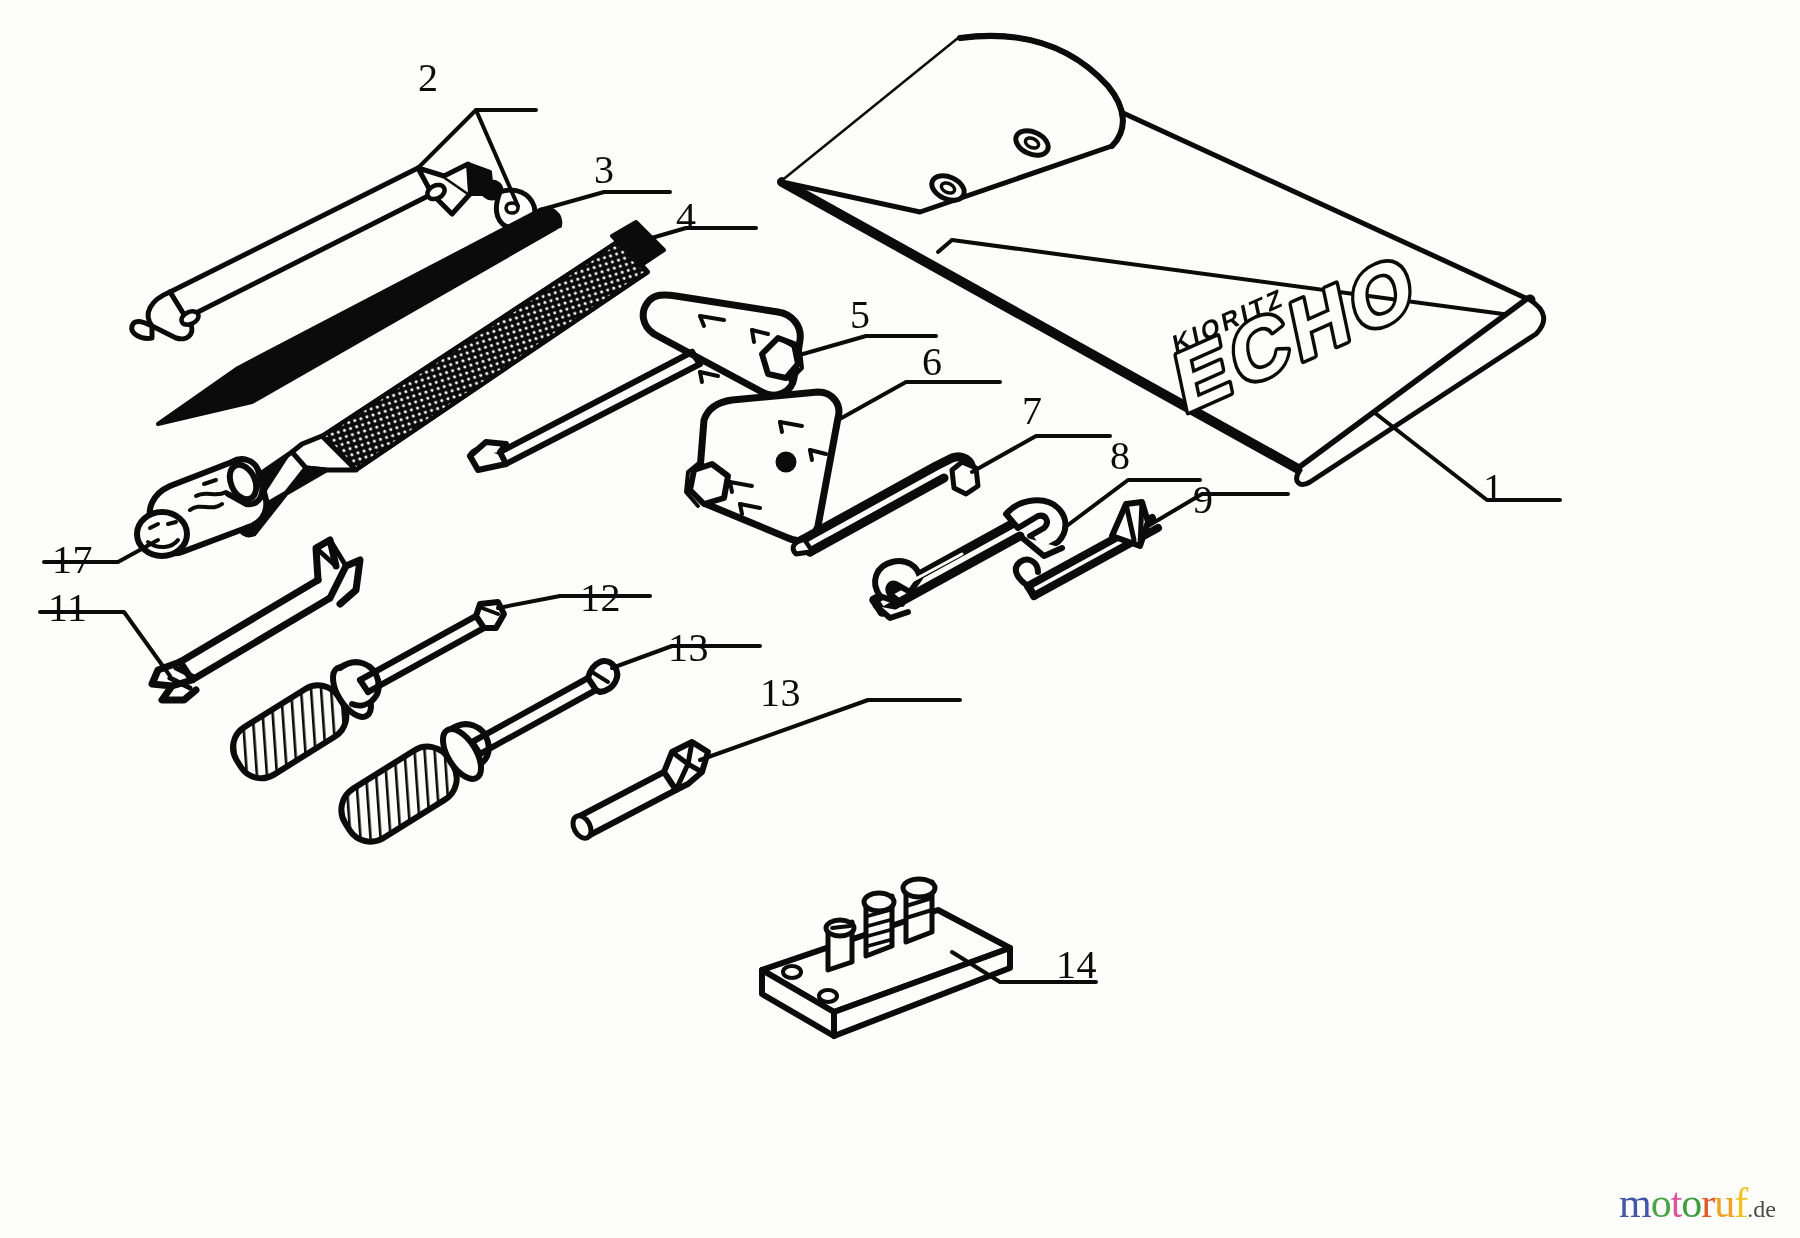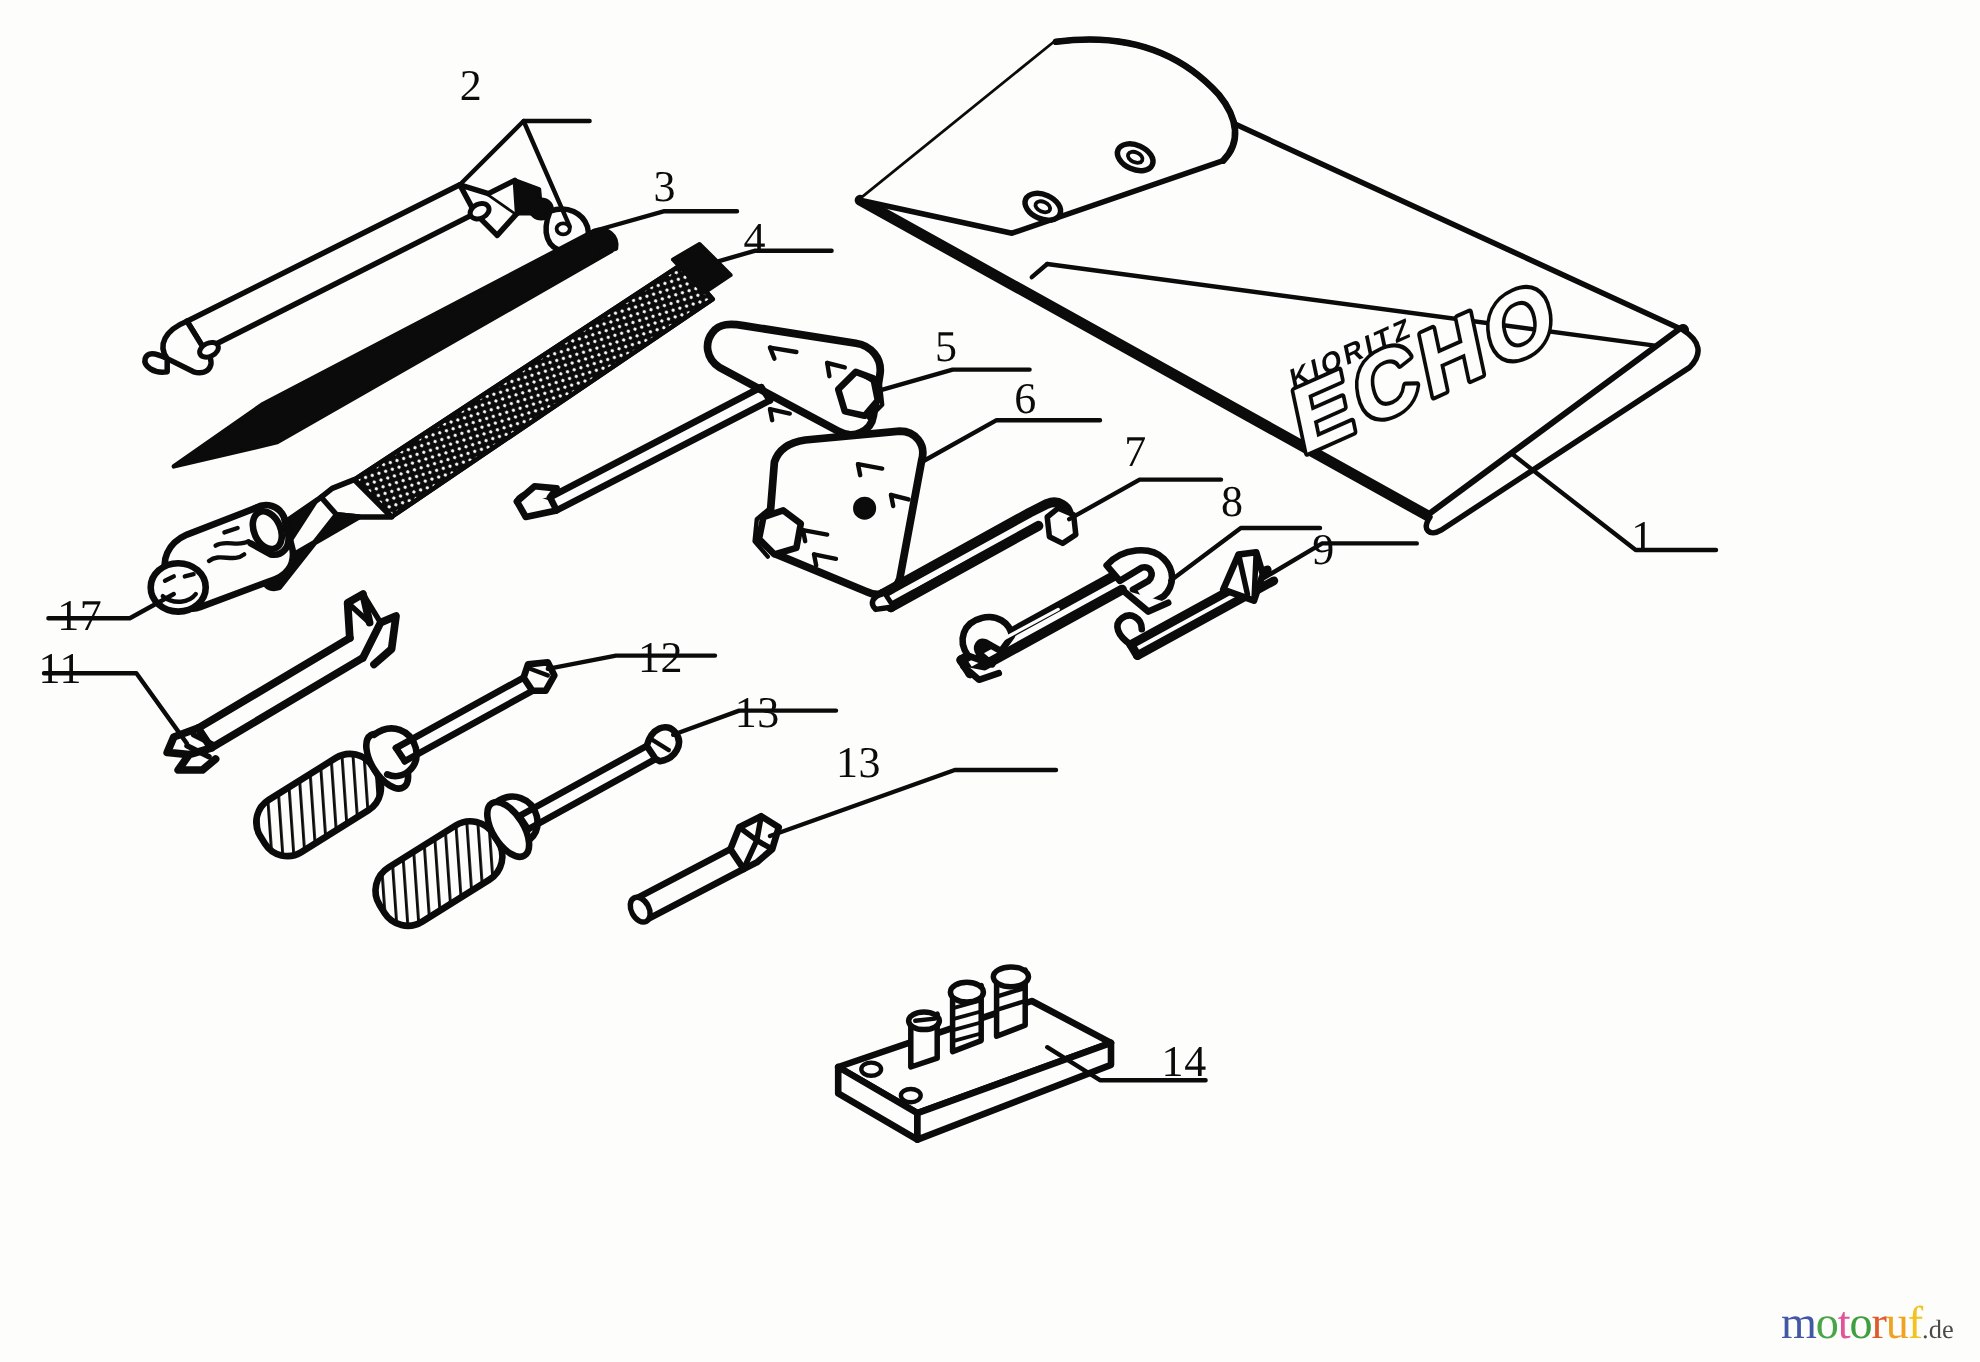--- a/index.html
+++ b/index.html
@@ -412,21 +412,21 @@
   <div class="callout" style="left:1483px; top:468px;">1</div>
   <div class="callout" style="left:418px;  top:58px;">2</div>
   <div class="callout" style="left:594px;  top:150px;">3</div>
   <div class="callout" style="left:676px;  top:197px;">4</div>
   <div class="callout" style="left:850px;  top:295px;">5</div>
   <div class="callout" style="left:922px;  top:342px;">6</div>
   <div class="callout" style="left:1022px; top:391px;">7</div>
   <div class="callout" style="left:1110px; top:436px;">8</div>
   <div class="callout" style="left:1193px; top:480px;">9</div>
   <div class="callout" style="left:52px;   top:540px;">17</div>
-  <div class="callout" style="left:35px;   top:588px;text-align:right;">11</div>
+  <div class="callout" style="left:48px;   top:588px;text-align:right;">11</div>
   <div class="callout" style="left:580px;  top:578px;">12</div>
   <div class="callout" style="left:668px;  top:628px;">13</div>
   <div class="callout" style="left:1056px; top:945px;">14</div>
   <div class="callout" style="left:760px;  top:673px;">13</div>
 
   <div id="watermark">
     <span class="wm-m">m</span><span class="wm-o1">o</span><span class="wm-t">t</span><span class="wm-o2">o</span><span class="wm-r">r</span><span class="wm-u">u</span><span class="wm-f">f</span><span class="suffix">.de</span>
   </div>
 
 </div>

